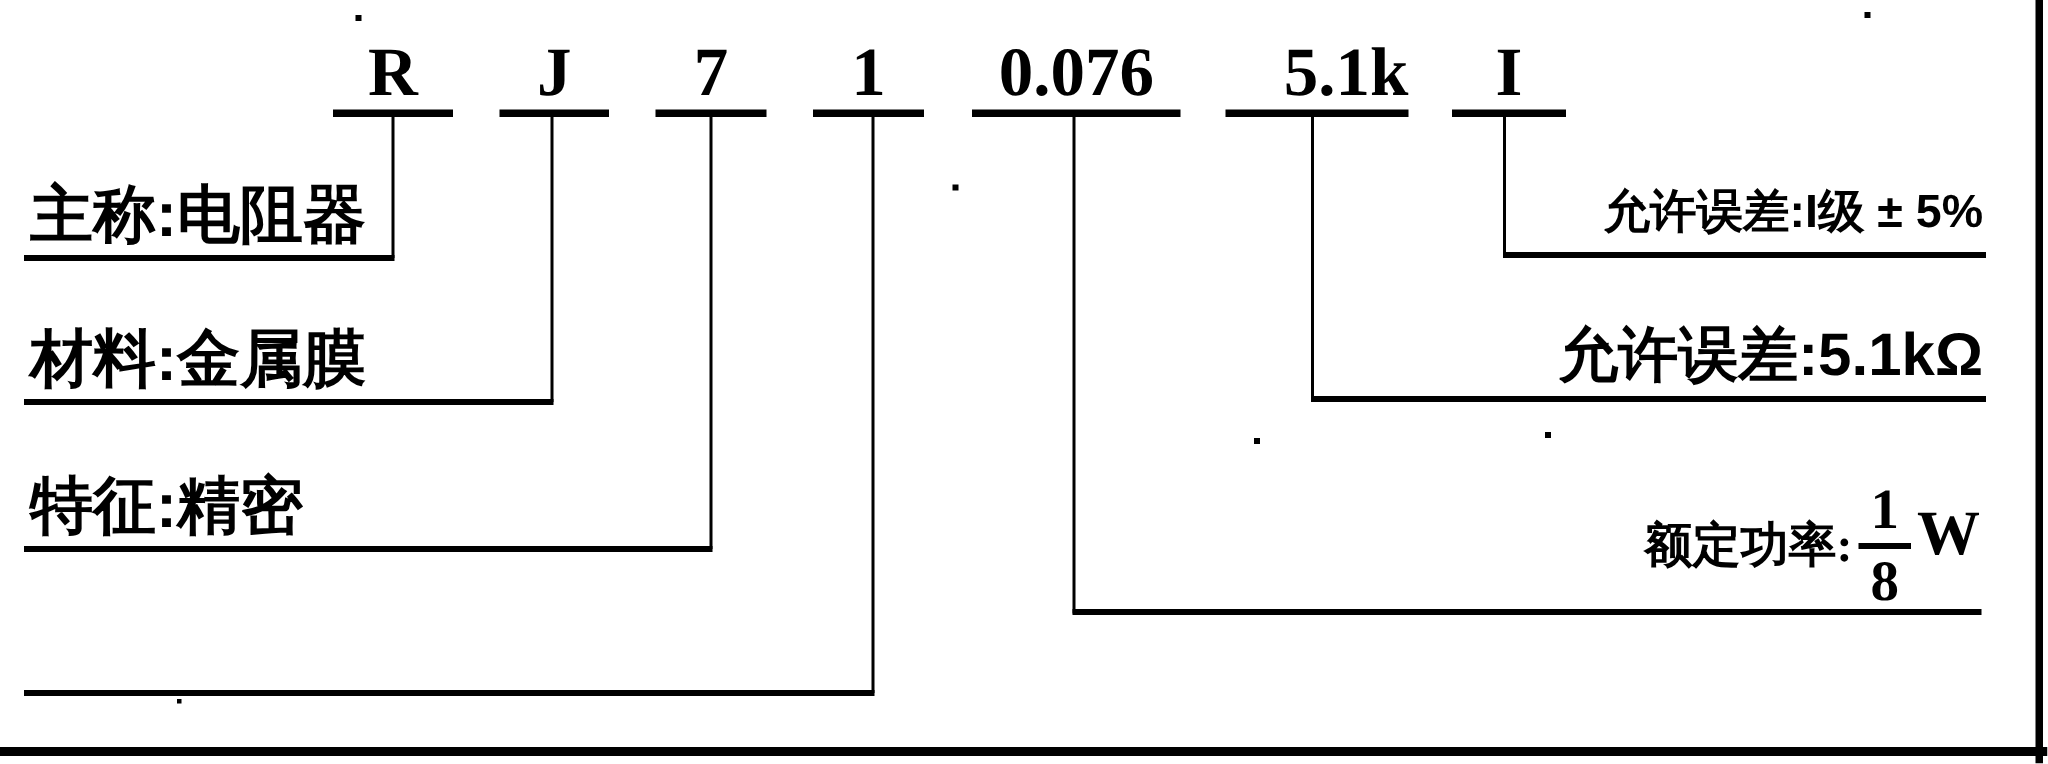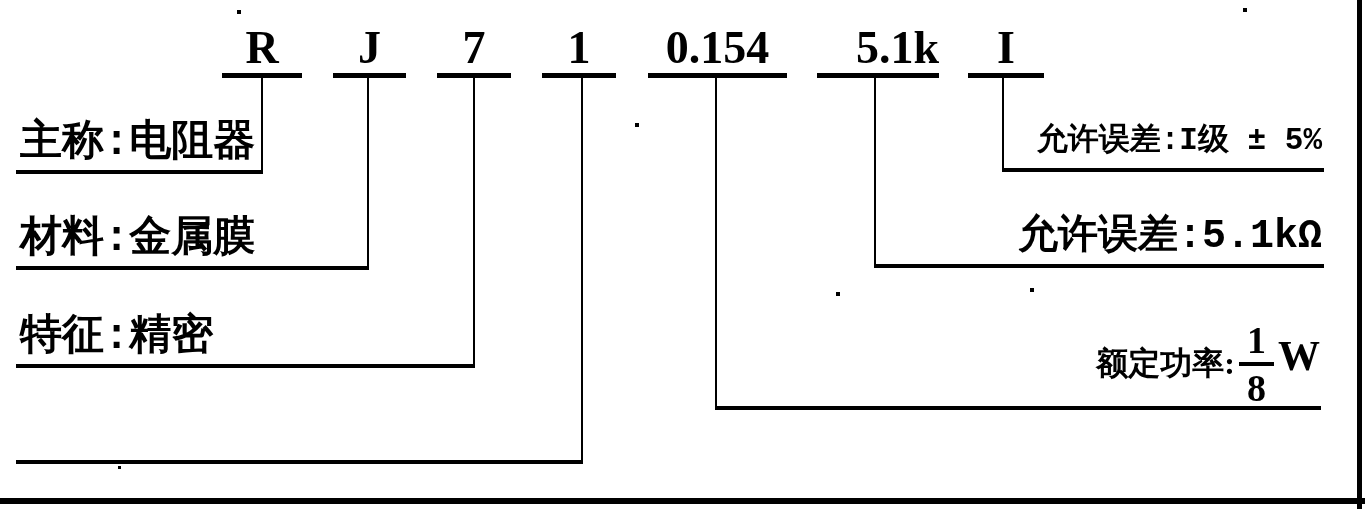--- a/index.html
+++ b/index.html
@@ -58,21 +58,21 @@
   .hl1 { top: 266px; left: 16px;   width: 353px; }
   .hl2 { top: 364px; left: 16px;   width: 459px; }
   .hl3 { top: 460px; left: 16px;   width: 567px; }
   .hr0 { top: 168px; left: 1002px; width: 322px; }
   .hr1 { top: 264px; left: 874px;  width: 450px; }
   .hr2 { top: 406px; left: 715px;  width: 606px; }
 
   
   .lbl {
     position: absolute;
-    font-family: Liberation Mono, monospace;
+    font-family: Liberation Sans, sans-serif;
     font-weight: bold;
     font-size: 42px;
     line-height: 50px;
     white-space: nowrap;
   }
   .ll0 { left: 20px; top: 118px; }
   .ll1 { left: 20px; top: 214px; }
   .ll2 { left: 20px; top: 312px; }
   .ll3 { left: 20px; top: 406px; }
 
@@ -145,21 +145,21 @@
   </div>
   <div class="code-part p2">
     <span class="sym">7</span>
     <div class="sym-underline"></div>
   </div>
   <div class="code-part p3">
     <span class="sym">1</span>
     <div class="sym-underline"></div>
   </div>
   <div class="code-part p4">
-    <span class="sym">0.154</span>
+    <span class="sym">0.076</span>
     <div class="sym-underline"></div>
   </div>
   <div class="code-part p5">
     <span class="sym">5.1k</span>
     <div class="sym-underline"></div>
   </div>
   <div class="code-part p6">
     <span class="sym">I</span>
     <div class="sym-underline"></div>
   </div>

